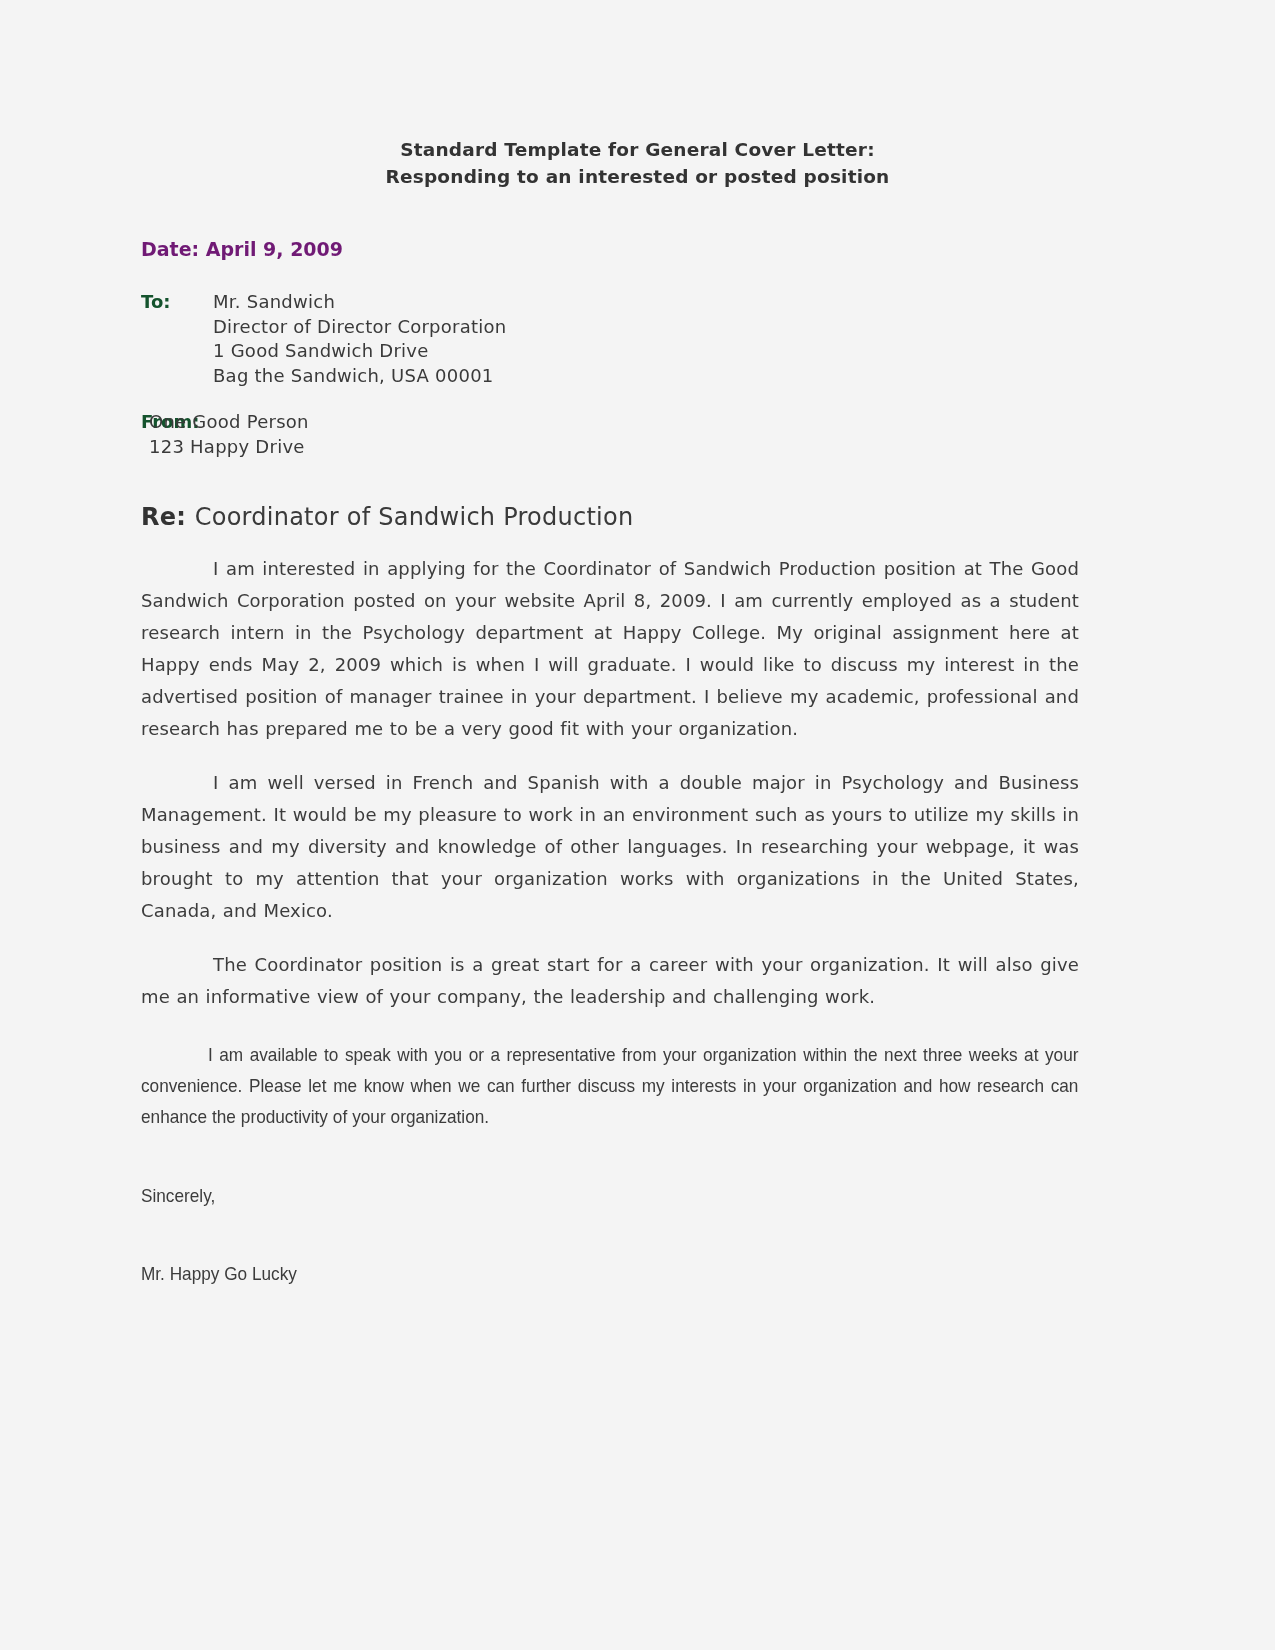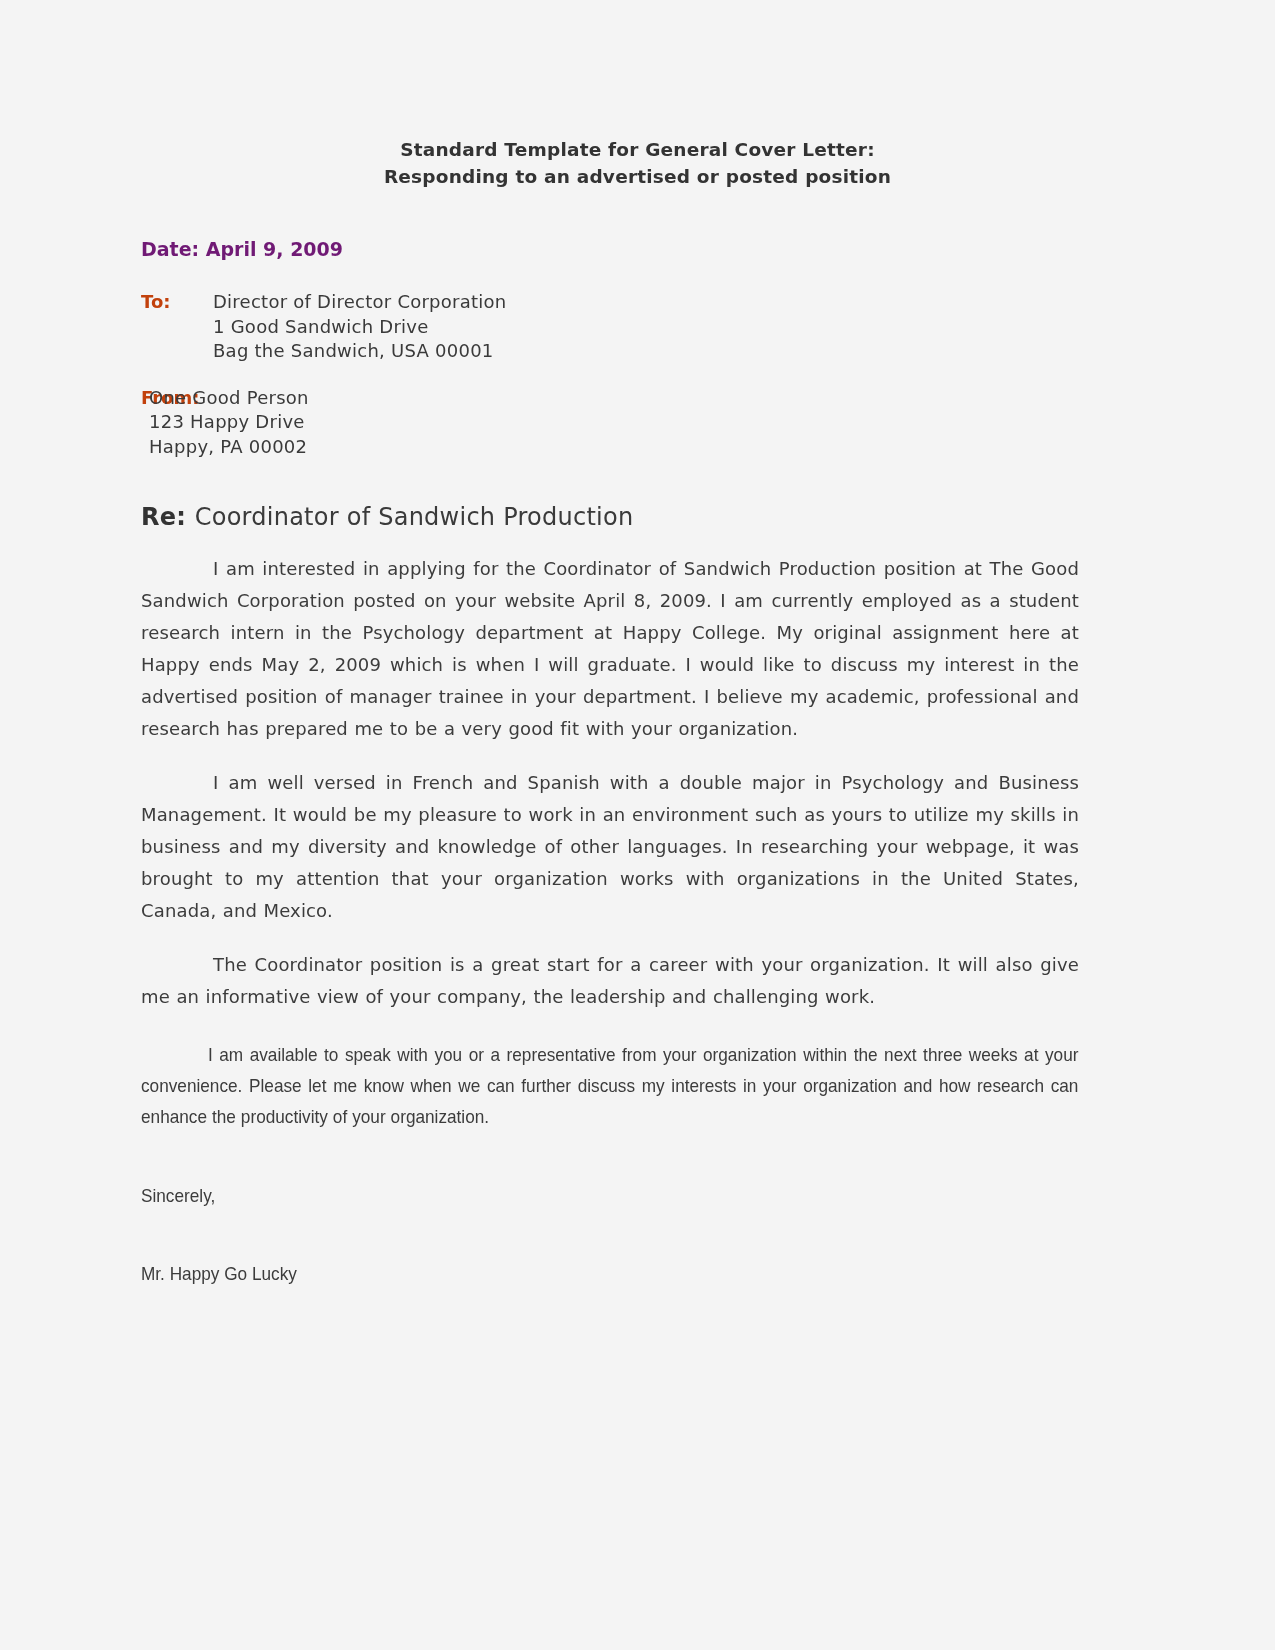--- a/index.html
+++ b/index.html
@@ -63,21 +63,21 @@
 
   .addr-block {
     display: flex;
     font-size: 18px;
     line-height: 24.6px;
     margin: 0 0 22px 0;
   }
   .addr-label {
     flex: 0 0 auto;
     font-weight: bold;
-    color: #c2410c;
+    color: #14532d;
   }
   .addr-label.to-label { width: 72px; }
   .addr-label.from-label { width: 0; padding-right: 8px; }
   .addr-lines { flex: 1 1 auto; }
   .addr-lines .l { display: block; white-space: nowrap; letter-spacing: 0.25px; }
 
   .re-line {
     font-size: 24px;
     line-height: 24px;
     margin: 45px 0 0 0;
@@ -134,42 +134,42 @@
     color: #3c3c3c;
   }
 </style>
 </head>
 <body>
 
 <div class="page">
 
   <div class="doc-heading">
     <span class="line">Standard Template for General Cover Letter:</span>
-    <span class="line">Responding to an advertised or posted position</span>
+    <span class="line">Responding to an interested or posted position</span>
   </div>
 
   <div class="letter">
 
     <div class="date-line">Date: April 9, 2009</div>
 
     <div class="addr-block">
       <span class="addr-label to-label">To:</span>
       <span class="addr-lines">
+        <span class="l">Mr. Sandwich</span>
         <span class="l">Director of Director Corporation</span>
         <span class="l">1 Good Sandwich Drive</span>
         <span class="l">Bag the Sandwich, USA  00001</span>
       </span>
     </div>
 
     <div class="addr-block">
       <span class="addr-label from-label">From:&nbsp;</span>
       <span class="addr-lines">
         <span class="l">One Good Person</span>
         <span class="l">123 Happy Drive</span>
-        <span class="l">Happy, PA 00002</span>
       </span>
     </div>
 
     <div class="re-line">
       <span class="bold">Re: </span><span>Coordinator of Sandwich Production</span>
     </div>
 
 
     <p class="para p1">I am interested in applying for the Coordinator of Sandwich Production position at The Good Sandwich Corporation posted on your website April 8, 2009.  I am currently employed as a student research intern in the Psychology department at Happy College.  My original assignment here at Happy ends May 2, 2009 which is when I will graduate.  I would like to discuss my interest in the advertised position of manager trainee in your department. I believe my academic, professional and research has prepared me to be a very good fit with your organization.</p>
     <p class="para">I am well versed in French and Spanish with a double major in Psychology and Business Management.  It would be my pleasure to work in an environment such as yours to utilize my skills in business and my diversity and knowledge of other languages. In researching your webpage, it was brought to my attention that your organization works with organizations in the United States, Canada, and Mexico.</p>

